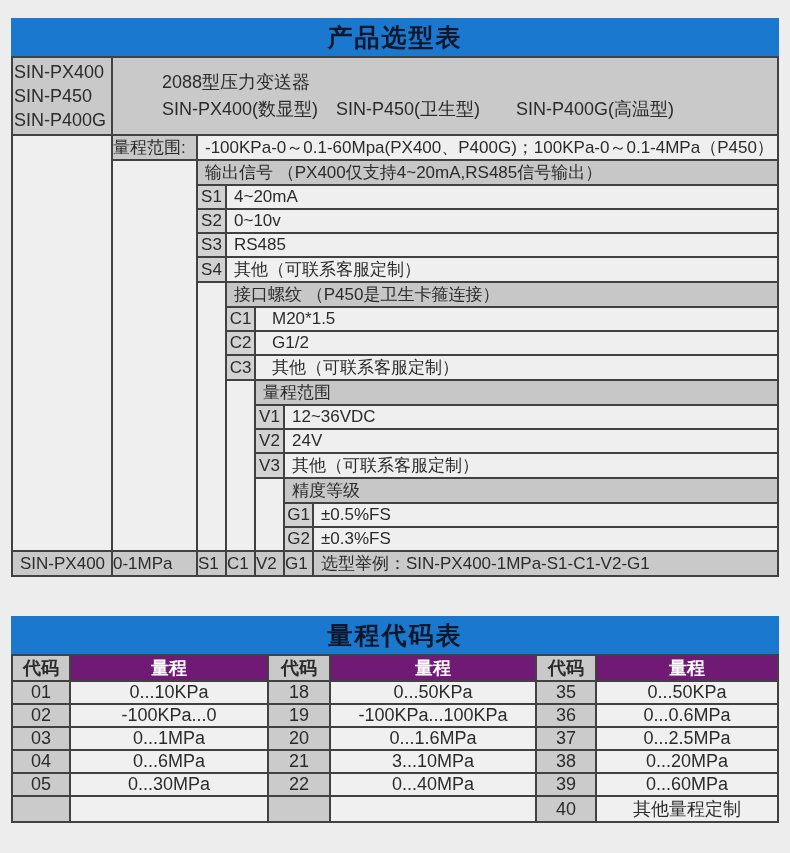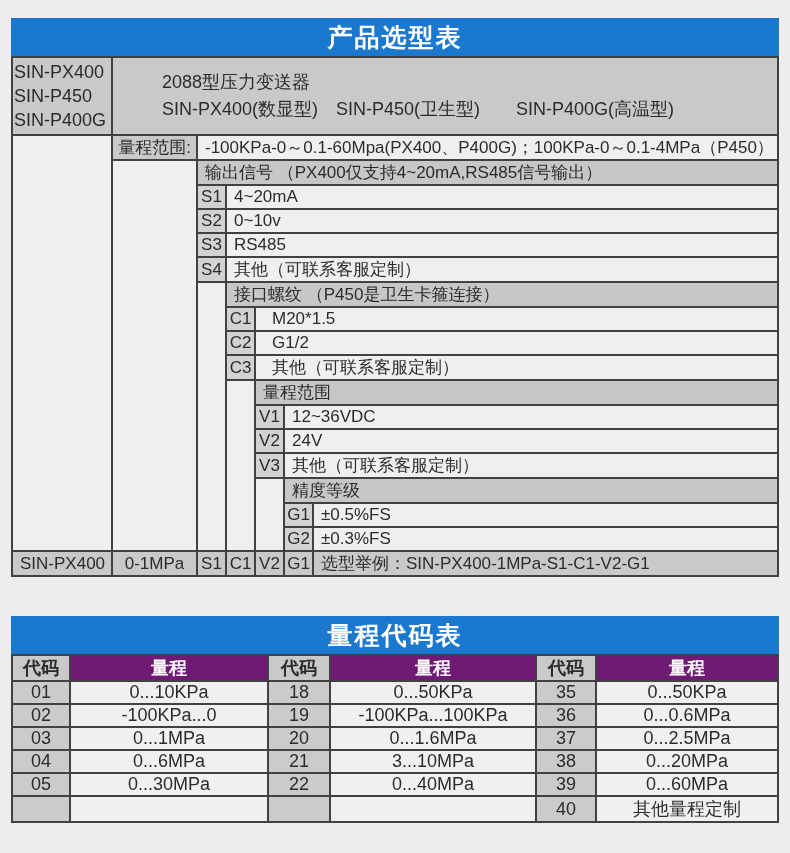--- a/index.html
+++ b/index.html
@@ -6,36 +6,36 @@
   html, body { margin:0; padding:0; }
   body {
     width:790px; height:853px;
     background:#ededed;
     font-family:"Liberation Sans","DejaVu Sans",sans-serif;
     color:#2b2b2b;
   }
   .wrap { padding:18px 11px 0 11px; }
   .title-bar {
     width:768px; height:38px; line-height:38px;
-    background:#1a78ce; color:#ffffff;
+    background:#1a78ce; color:#0f172a;
     text-align:center; font-size:25px; font-weight:600;
     letter-spacing:2px;
   }
   table { border-collapse:collapse; width:768px; table-layout:fixed;border-radius:18px; }
   td {
     border:2px solid #414141;
     font-size:17px; height:24px;
     padding:0 2px; overflow:hidden; white-space:nowrap;
   }
   
   .t1 .gray  { background:#c9c9c9; }
   .t1 .light { background:#efefef; }
   .t1 .hdr   { background:#c7c7c7; }
   .t1 .code  { background:#d2d2d2; text-align:center; padding:0; }
-  .t1 .c     { text-align:center; padding:0; }
+  .t1 .c     { text-align:left; padding:0; }
   .t1 .pad   { padding:0 7px; }
   .t1 .pad2  { padding:0 16px;margin-top:35px; }
   .model-cell { font-size:18px; padding:2px 1px; height:76px; }
   .model-cell div { line-height:24px; }
   .desc-cell { font-size:18px; padding:4px 4px 4px 25px; }
   .desc-cell div { line-height:27px;margin-left:24px; }
   
   .t2-title { margin-top:39px; }
   .t2 td { font-size:18px; text-align:center; height:23px; }
   .t2 .codeh { background:#c9c9c9; font-weight:700; font-size:18px; }

